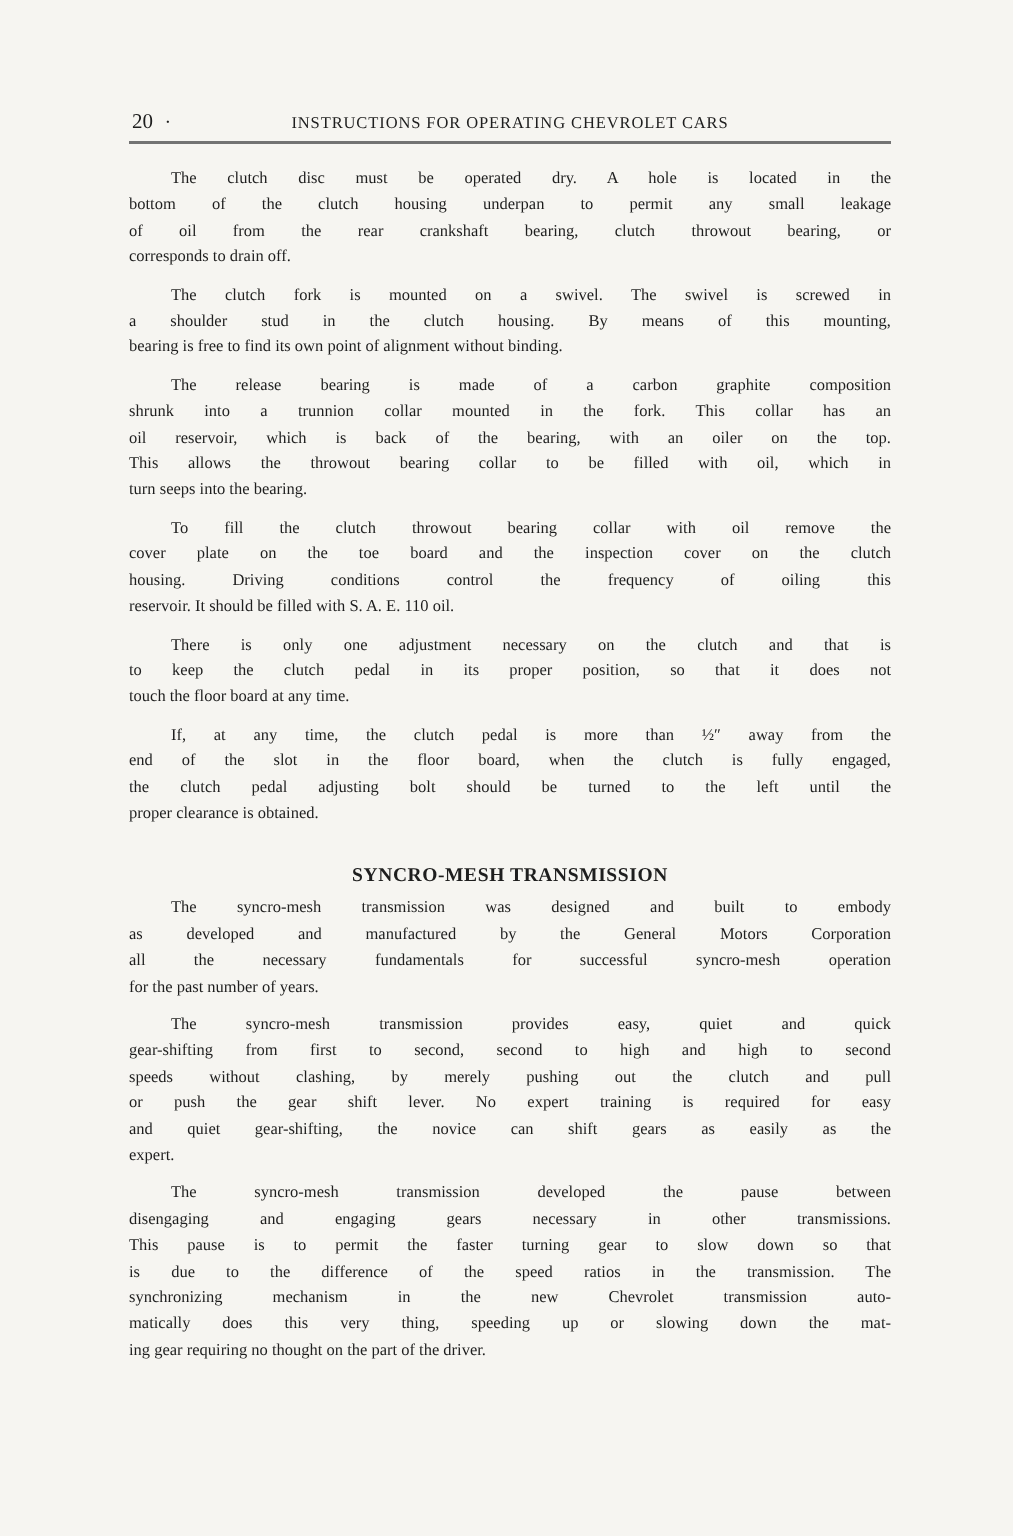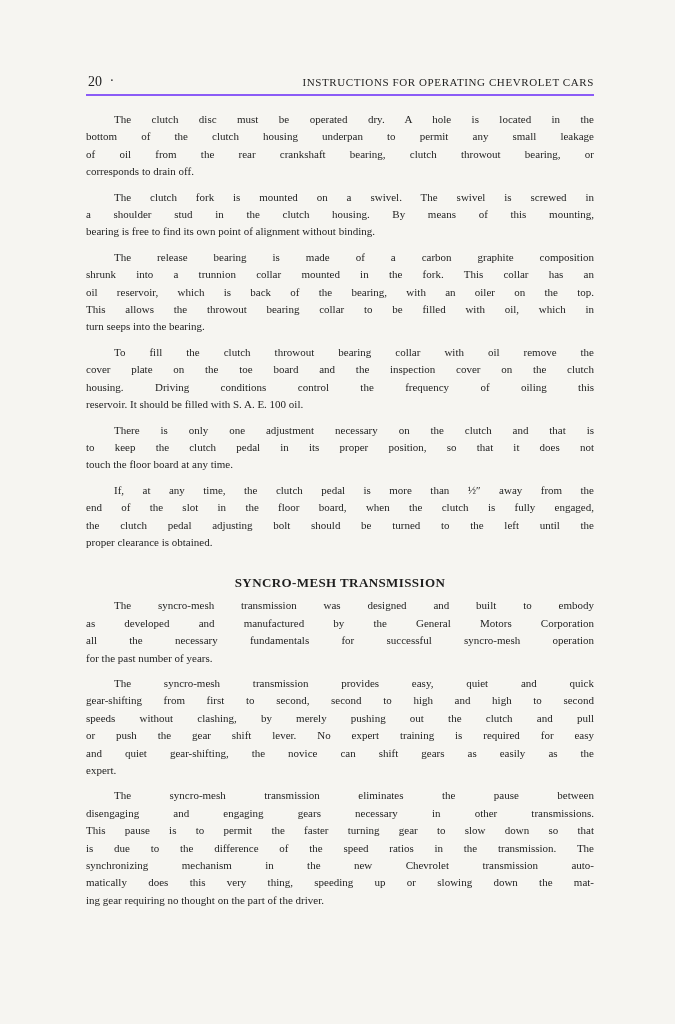--- a/index.html
+++ b/index.html
@@ -4,26 +4,26 @@
 <style>
   html, body { margin:0; padding:0; }
   body {
     width:675px; height:1024px; background:#f6f5f1; overflow:hidden;
     font-family:"DejaVu Serif", "Liberation Serif", serif; color:#1e1e1e;
     position:relative;
   }
   .page { position:absolute; left:0; top:0; width:675px; height:1024px; }
   .header {
     position:absolute; left:86px; top:74px; width:508px; height:20px;
-    border-bottom:2px solid #8b5cf6;
+    border-bottom:2px solid #737373;
   }
   .page-num { position:absolute; left:2px; top:0; font-size:14px; font-family:"Liberation Serif", serif; }
   .page-num-mark { position:absolute; left:24px; top:0; font-size:12px; }
   .running-title {
-    position:absolute; left:0; right:0; top:2px; text-align:right;
+    position:absolute; left:0; right:0; top:2px; text-align:center;
     font-size:11px; letter-spacing:0.6px; font-family:"Liberation Serif", serif;
   }
   .body-text { position:absolute; left:86px; top:111px; width:508px; }
   .para { margin:0 0 8px 0; font-size:11px; line-height:17.4px; font-family:"Liberation Serif", serif; }
   .line { display:block; text-align:justify; text-align-last:justify; white-space:nowrap; }
   .line.first { text-indent:28px; }
   .line.last { text-align-last:left; }
   .section-heading {
     text-align:center; font-size:13px; font-weight:bold; letter-spacing:0.4px;
     margin:24px 0 6px 0; font-family:"Liberation Serif", serif;
@@ -56,21 +56,21 @@
           <span class="line first">The release bearing is made of a carbon graphite composition</span>
           <span class="line">shrunk into a trunnion collar mounted in the fork.  This collar has an</span>
           <span class="line">oil reservoir, which is back of the bearing, with an oiler on the top.</span>
           <span class="line">This allows the throwout bearing collar to be filled with oil, which in</span>
           <span class="line last">turn seeps into the bearing.</span>
         </p>
         <p class="para">
           <span class="line first">To fill the clutch throwout bearing collar with oil remove the</span>
           <span class="line">cover plate on the toe board and the inspection cover on the clutch</span>
           <span class="line">housing.  Driving conditions control the frequency of oiling this</span>
-          <span class="line last">reservoir.  It should be filled with S. A. E. 100 oil.</span>
+          <span class="line last">reservoir.  It should be filled with S. A. E. 110 oil.</span>
         </p>
         <p class="para">
           <span class="line first">There is only one adjustment necessary on the clutch and that is</span>
           <span class="line">to keep the clutch pedal in its proper position, so that it does not</span>
           <span class="line last">touch the floor board at any time.</span>
         </p>
         <p class="para">
           <span class="line first">If, at any time, the clutch pedal is more than ½″ away from the</span>
           <span class="line">end of the slot in the floor board, when the clutch is fully engaged,</span>
           <span class="line">the clutch pedal adjusting bolt should be turned to the left until the</span>
@@ -87,21 +87,21 @@
         </p>
         <p class="para">
           <span class="line first">The syncro-mesh transmission provides easy, quiet and quick</span>
           <span class="line">gear-shifting from first to second, second to high and high to second</span>
           <span class="line">speeds without clashing, by merely pushing out the clutch and pull</span>
           <span class="line">or push the gear shift lever.  No expert training is required for easy</span>
           <span class="line">and quiet gear-shifting, the novice can shift gears as easily as the</span>
           <span class="line last">expert.</span>
         </p>
         <p class="para">
-          <span class="line first">The syncro-mesh transmission eliminates the pause between</span>
+          <span class="line first">The syncro-mesh transmission developed the pause between</span>
           <span class="line">disengaging and engaging gears necessary in other transmissions.</span>
           <span class="line">This pause is to permit the faster turning gear to slow down so that</span>
           <span class="line">is due to the difference of the speed ratios in the transmission.  The</span>
           <span class="line">synchronizing mechanism in the new Chevrolet transmission auto-</span>
           <span class="line">matically does this very thing, speeding up or slowing down the mat-</span>
           <span class="line last">ing gear requiring no thought on the part of the driver.</span>
         </p>
       </div>
   </div>
 </div>

